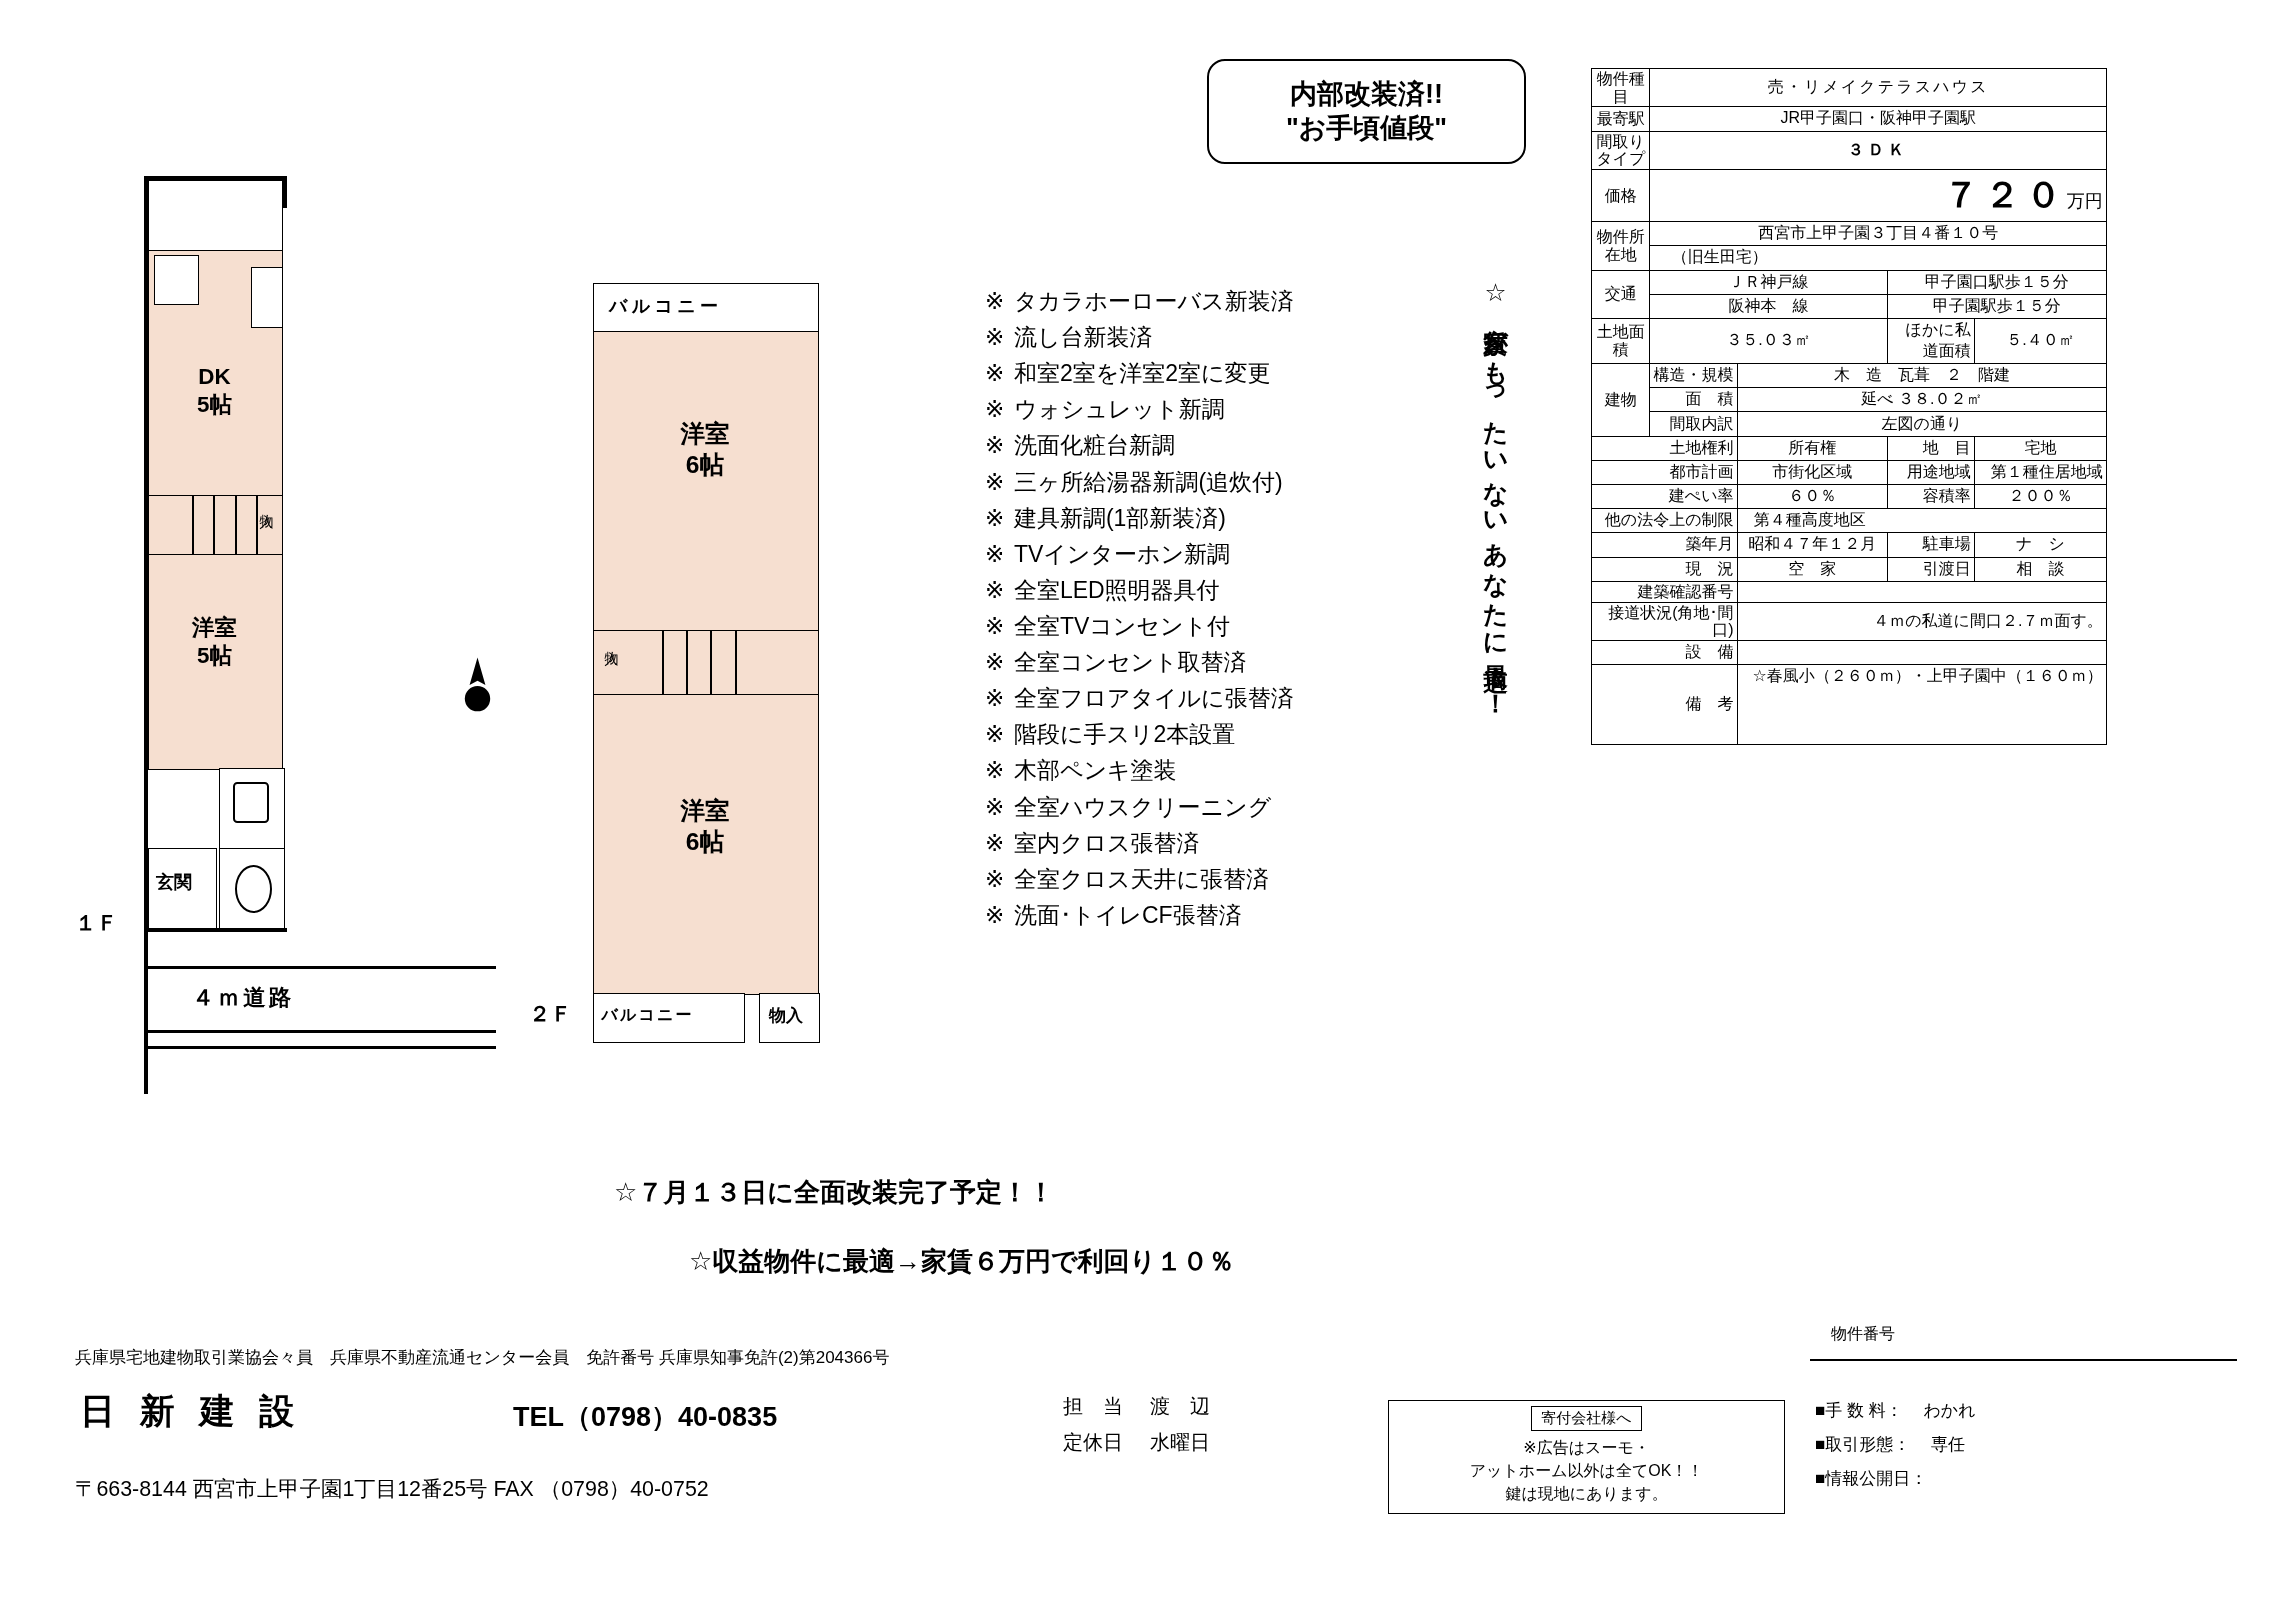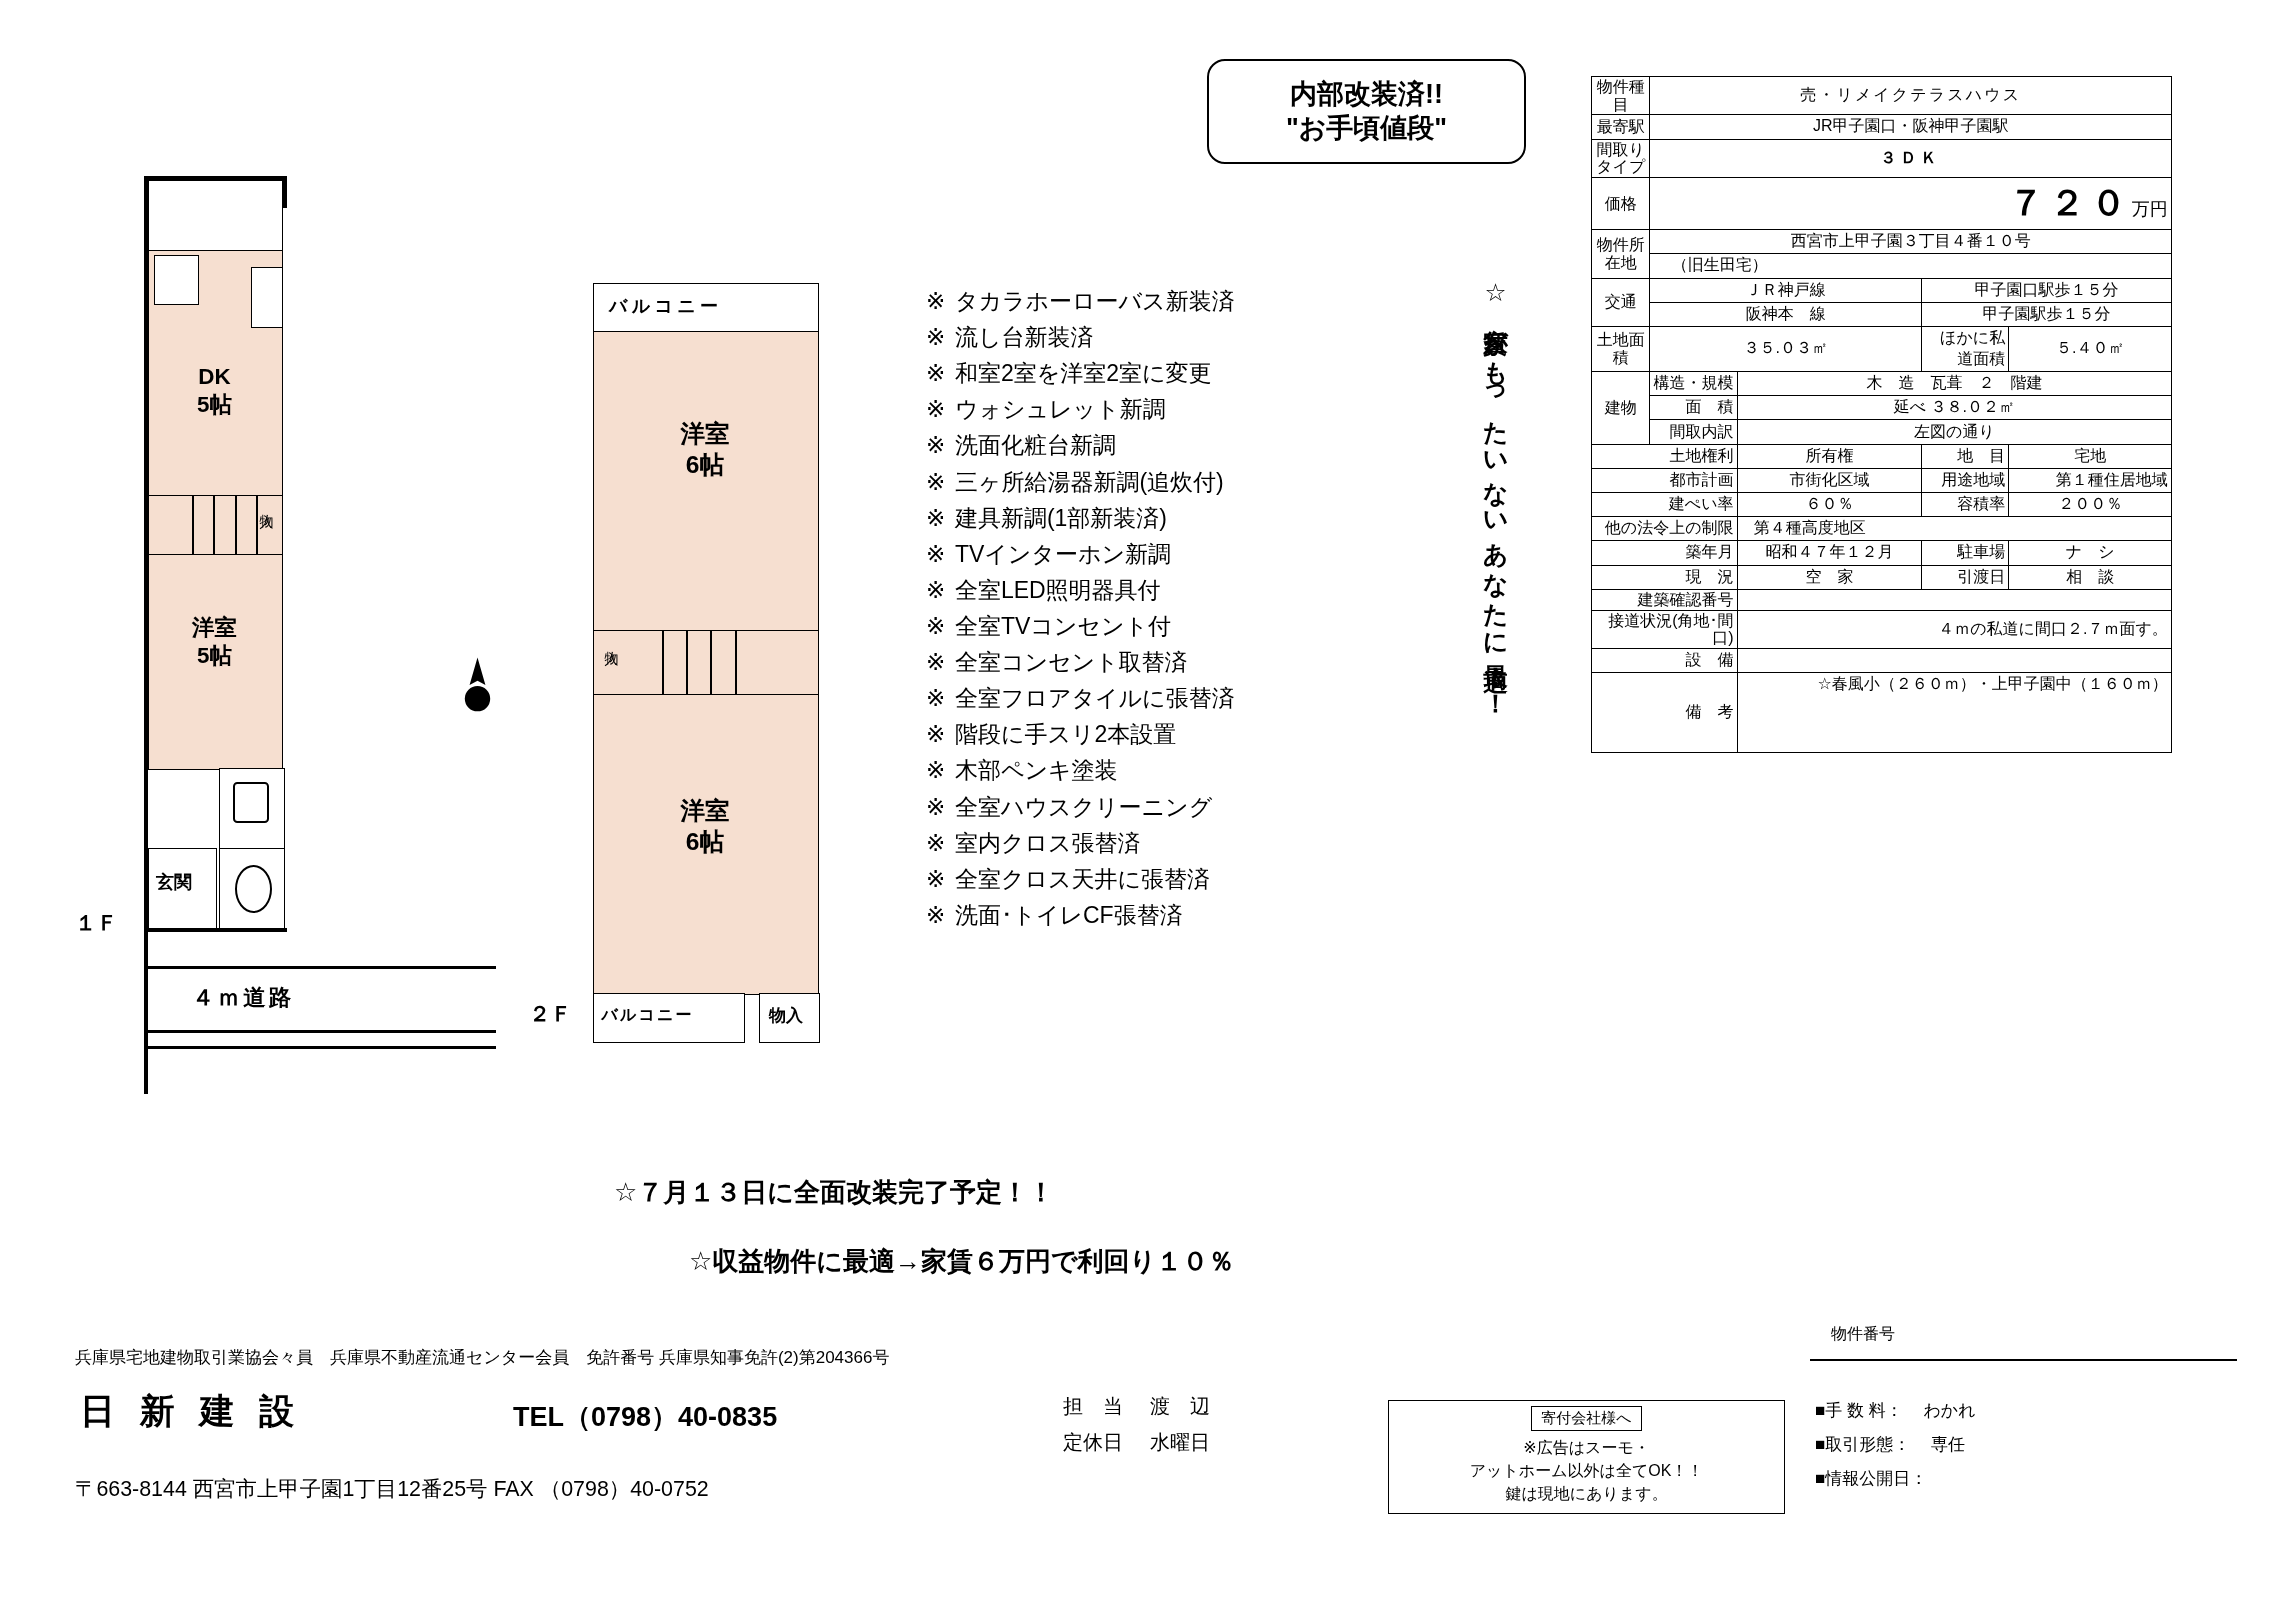--- a/index.html
+++ b/index.html
@@ -14,31 +14,31 @@
          display:flex;flex-direction:column;align-items:center;justify-content:center;font-weight:bold;}
   #badge div{font-size:27px;line-height:1.25;white-space:nowrap;}
   
   .plan{position:absolute;}
   .room{position:absolute;background:#f6dfd0;border:1.6px solid #000;}
   .roomlabel{position:absolute;text-align:center;font-weight:bold;line-height:1.25;}
   .thin{position:absolute;background:#000;}
   .wht{position:absolute;background:#fff;border:1.6px solid #000;}
   .fl{position:absolute;font-size:21.4px;font-weight:bold;}
   
-  #features{left:926px;top:283px;font-size:23px;line-height:1.57;}
+  #features{left:985px;top:283px;font-size:23px;line-height:1.57;}
   #features div{white-space:nowrap;}
   #features span.mk{margin-right:9.6px;}
   
   #vcopy{position:absolute;left:1463px;top:278px;width:48px;font-size:24.6px;font-weight:bold;
          writing-mode:vertical-rl;text-orientation:upright;line-height:1.34;letter-spacing:2.1px;}
   
   #note1{left:614px;top:1175px;font-size:26px;font-weight:bold;}
   #note2{left:689px;top:1244px;font-size:26px;font-weight:bold;}
   
-  #spec{position:absolute;left:1591px;top:76px;width:581px;border:1.6px solid #000;border-collapse:collapse;}
+  #spec{position:absolute;left:1591px;top:68px;width:516px;border:1.6px solid #000;border-collapse:collapse;}
   #spec td{border:1.1px solid #000;padding:1.1px 3.2px;font-size:16px;vertical-align:middle;}
   .lbl{width:51px;text-align:center;font-size:11.7px;line-height:1.1;}
   .ctr{text-align:right;}
   .big{font-size:24.6px;font-weight:normal;text-align:center;letter-spacing:2.1px;}
   .big2{font-size:32px;font-weight:bold;text-align:center;letter-spacing:4.3px;}
   .mid{font-size:20px;text-align:center;}
   .sm{font-size:14px;}
   
   #ftline{left:75px;top:1346px;font-size:17px;}
   #company{left:80px;top:1388px;font-size:35px;font-weight:bold;letter-spacing:7.5px;}

